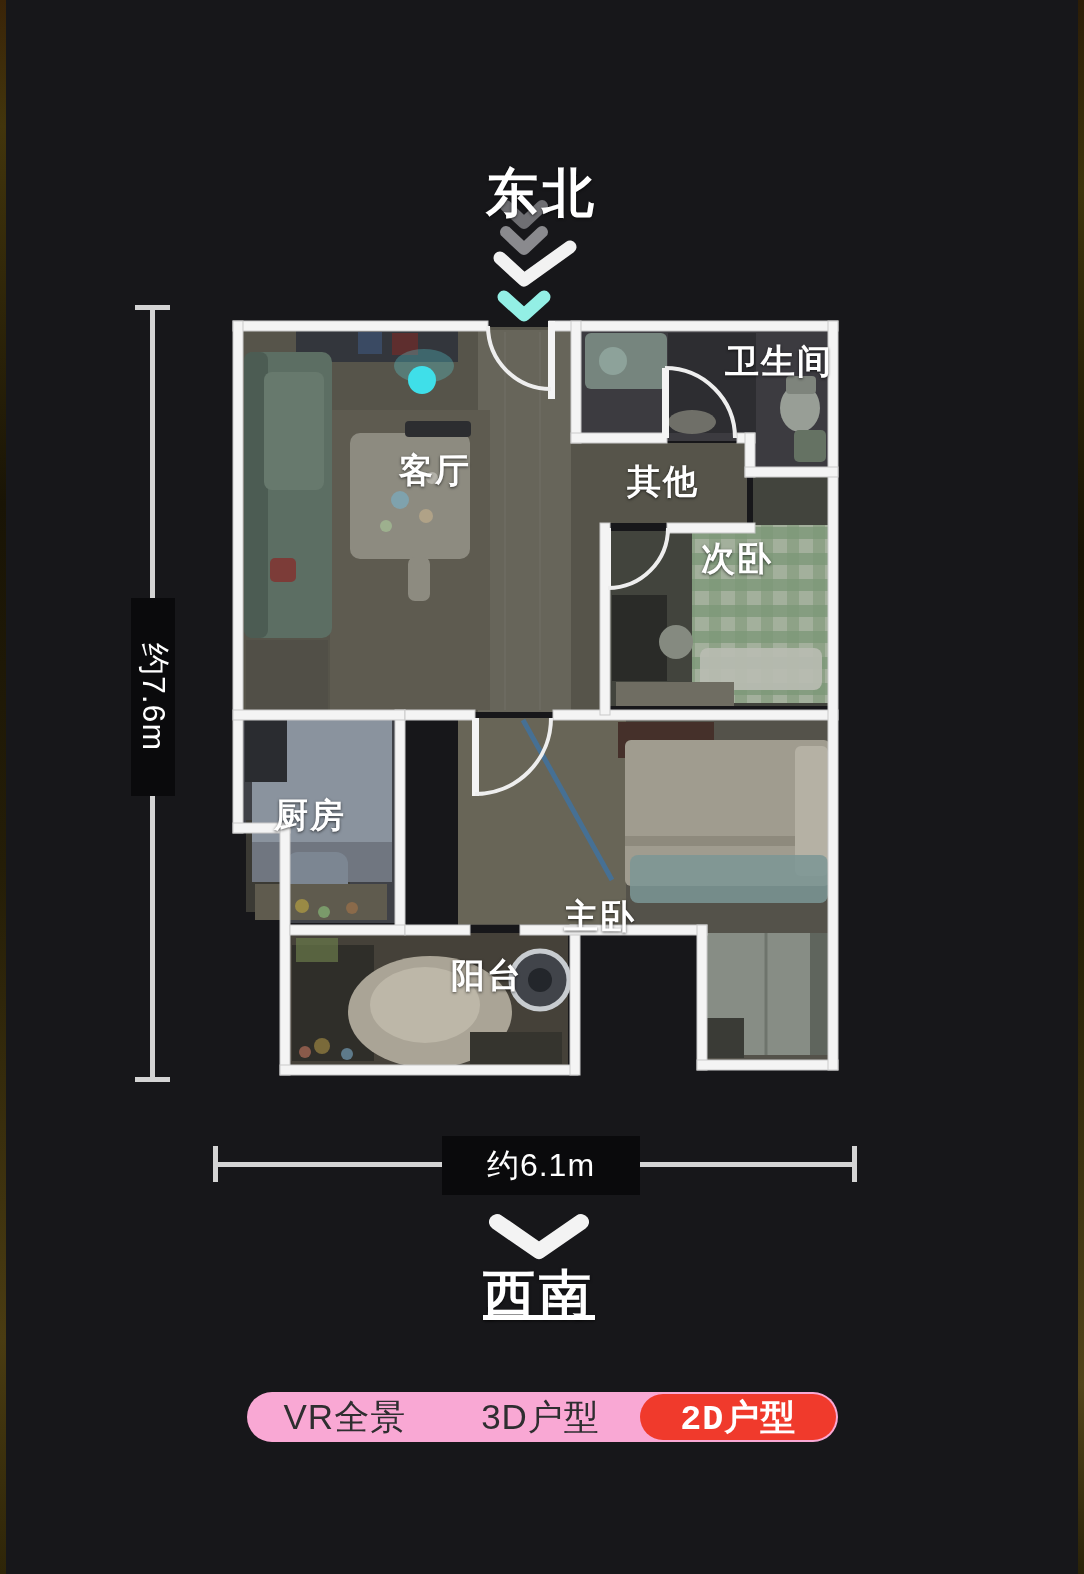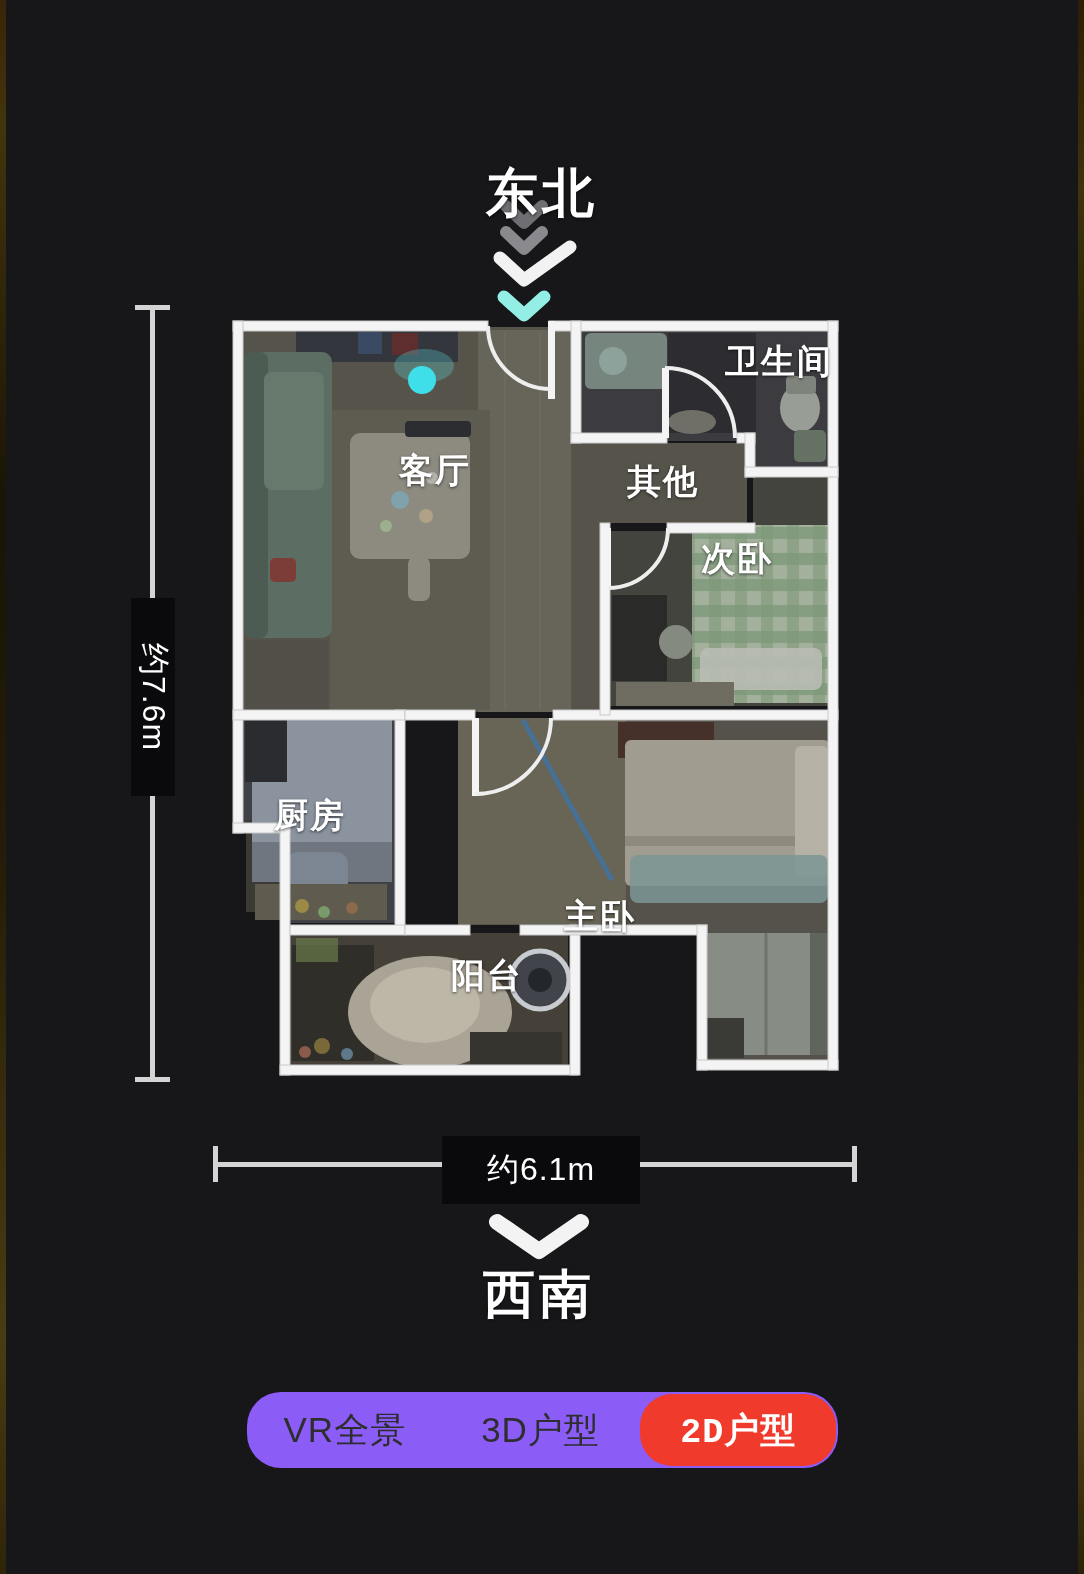--- a/index.html
+++ b/index.html
@@ -20,22 +20,22 @@
   }
   .room-lbl{font-size:34px;font-weight:700;letter-spacing:2px;}
   .compass-lbl{font-size:52px;font-weight:600;letter-spacing:4px;}
   .dim-box{
     position:absolute;background:#0a0a0c;color:#ffffff;
     display:flex;align-items:center;justify-content:center;
     font-size:32px;font-weight:500;letter-spacing:1px;
   }
   .dim-box.vertical span{transform:rotate(90deg);white-space:nowrap;}
   .toggle-bar{
-    position:absolute;left:247px;top:1392px;width:591px;height:76px;
-    background:#8b5cf6;border-radius:34px;
+    position:absolute;left:247px;top:1392px;width:591px;height:50px;
+    background:#f9a8d4;border-radius:34px;
     display:flex;align-items:stretch;
   }
   .toggle-opt{
     flex:1;display:flex;align-items:center;justify-content:center;
     font-size:35px;color:#2e2e30;letter-spacing:1px;cursor:pointer;
     border:none;background:transparent;padding:0;
     font-family:"Liberation Sans", sans-serif;
   }
   .toggle-opt.active{
     background:#f03a2c;color:#ffffff;font-weight:700;
@@ -211,34 +211,34 @@
       <rect x="150" y="307" width="5" height="775"></rect>
       <rect x="135" y="305" width="35" height="5"></rect>
       <rect x="135" y="1077" width="35" height="5"></rect>
       <rect x="215" y="1162" width="640" height="5"></rect>
       <rect x="213" y="1146" width="5" height="36"></rect>
       <rect x="852" y="1146" width="5" height="36"></rect>
     </g>
   </svg>
 
   <div class="lbl compass-lbl" style="left:542px;top:194px;">东北</div>
-  <div class="lbl compass-lbl" style="left:539px;top:1295px;">西南</div>
+  <div class="lbl compass-lbl" style="left:539px;top:1295px;text-decoration:underline;">西南</div>
 
   <div class="lbl room-lbl" style="left:435px;top:471px;">客厅</div>
   <div class="lbl room-lbl" style="left:779px;top:362px;">卫生间</div>
   <div class="lbl room-lbl" style="left:663px;top:482px;">其他</div>
   <div class="lbl room-lbl" style="left:737px;top:559px;">次卧</div>
   <div class="lbl room-lbl" style="left:310px;top:772px;margin-top:44px;">厨房</div>
   <div class="lbl room-lbl" style="left:600px;top:874px;margin-top:43px;">主卧</div>
   <div class="lbl room-lbl" style="left:487px;top:976px;text-align:right;">阳台</div>
 
   <div class="dim-box vertical" style="left:131px;top:598px;width:44px;height:198px;">
     <span>约7.6m</span>
   </div>
-  <div class="dim-box" style="left:442px;top:1136px;width:198px;height:68px;">
+  <div class="dim-box" style="left:442px;top:1136px;width:198px;height:59px;">
     <span>约6.1m</span>
   </div>
 
   <div class="toggle-bar">
     <button class="toggle-opt">VR全景</button>
     <button class="toggle-opt">3D户型</button>
     <button class="toggle-opt active">2D户型</button>
   </div>
 
 </div>

